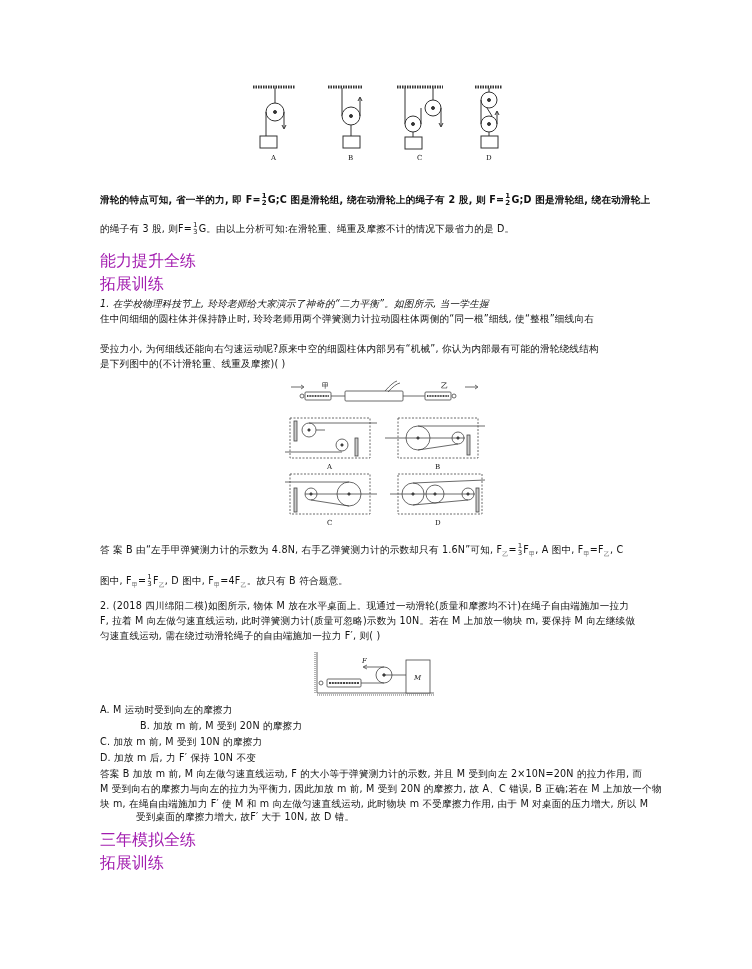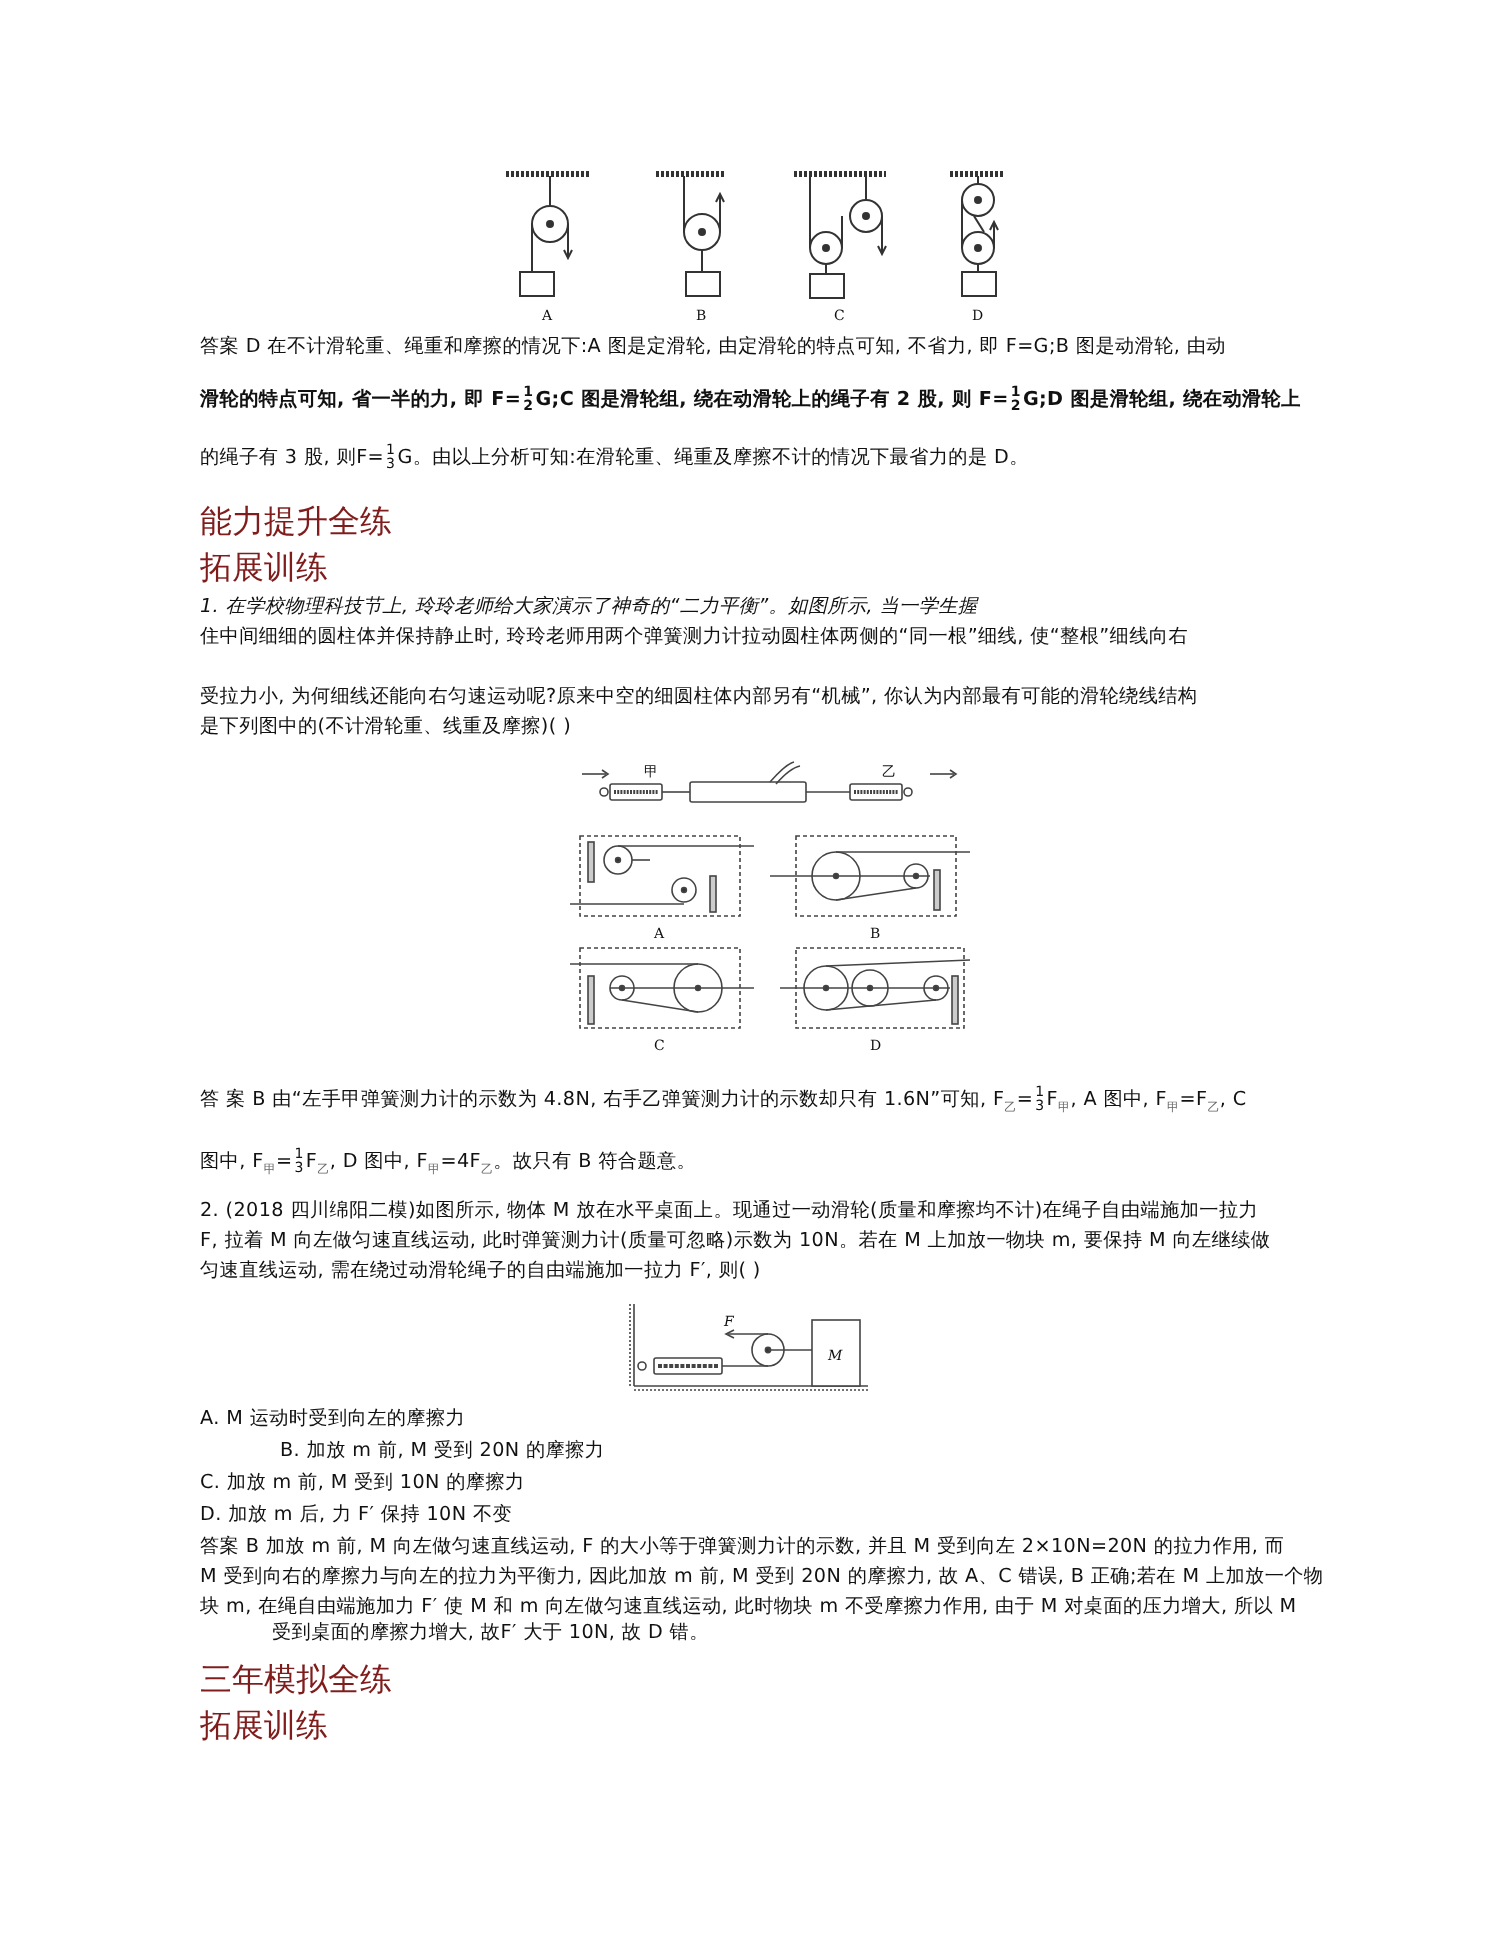--- a/index.html
+++ b/index.html
@@ -7,21 +7,21 @@
       width: 752px; height: 969px; position: relative; overflow: hidden;
       font-family: "DejaVu Sans", sans-serif; color: #111;
     }
     .page { position: absolute; left: 0; top: 0; width: 752px; height: 969px; }
     .line {
       position: absolute; left: 100px; font-size: 9.6px; line-height: 12px;
       white-space: nowrap; letter-spacing: 0.2px;
     }
     .heading {
       position: absolute; left: 100px; font-size: 16px; line-height: 20px;
-      white-space: nowrap; font-family: "DejaVu Sans", sans-serif; color: #7f1d1d;
+      white-space: nowrap; font-family: "DejaVu Sans", sans-serif; color: #a21caf;
     }
     .frac {
       display: inline-block; vertical-align: middle; font-size: 7px; line-height: 7px;
       text-align: center; margin: 0 1px;
     }
     .frac span { display: block; }
     .sub { font-size: 6px; vertical-align: sub; color: #666; }
     .fig { position: absolute; }
     svg text { font-family: "DejaVu Serif", serif; }
   </style>
@@ -84,21 +84,20 @@
         <line x1="244" y1="50" x2="244" y2="54"></line>
         <rect x="236" y="54" width="17" height="12" fill="#fff"></rect>
       </g>
     </g>
     <text x="26" y="78" font-size="7" fill="#111">A</text>
     <text x="103" y="78" font-size="7" fill="#111">B</text>
     <text x="172" y="78" font-size="7" fill="#111">C</text>
     <text x="241" y="78" font-size="7" fill="#111">D</text>
   </svg>
 
-  <div class="line" style="top:168px;">答案  D  在不计滑轮重、绳重和摩擦的情况下:A 图是定滑轮, 由定滑轮的特点可知, 不省力, 即 F=G;B 图是动滑轮, 由动</div>
   <div class="line" style="top:193px;font-weight:bold;">
     <span>滑轮的特点可知, 省一半的力, 即 F=</span><span class="frac"><span>1</span><span>2</span></span><span>G;C 图是滑轮组, 绕在动滑轮上的绳子有 2 股, 则 F=</span><span class="frac"><span>1</span><span>2</span></span><span>G;D 图是滑轮组, 绕在动滑轮上</span>
   </div>
   <div class="line" style="top:222px;">
     <span>的绳子有 3 股, 则F=</span><span class="frac"><span>1</span><span>3</span></span><span>G。由以上分析可知:在滑轮重、绳重及摩擦不计的情况下最省力的是 D。</span>
   </div>
 
   <div class="heading" style="top:251px;">能力提升全练</div>
   <div class="heading" style="top:274px;">拓展训练</div>
 

